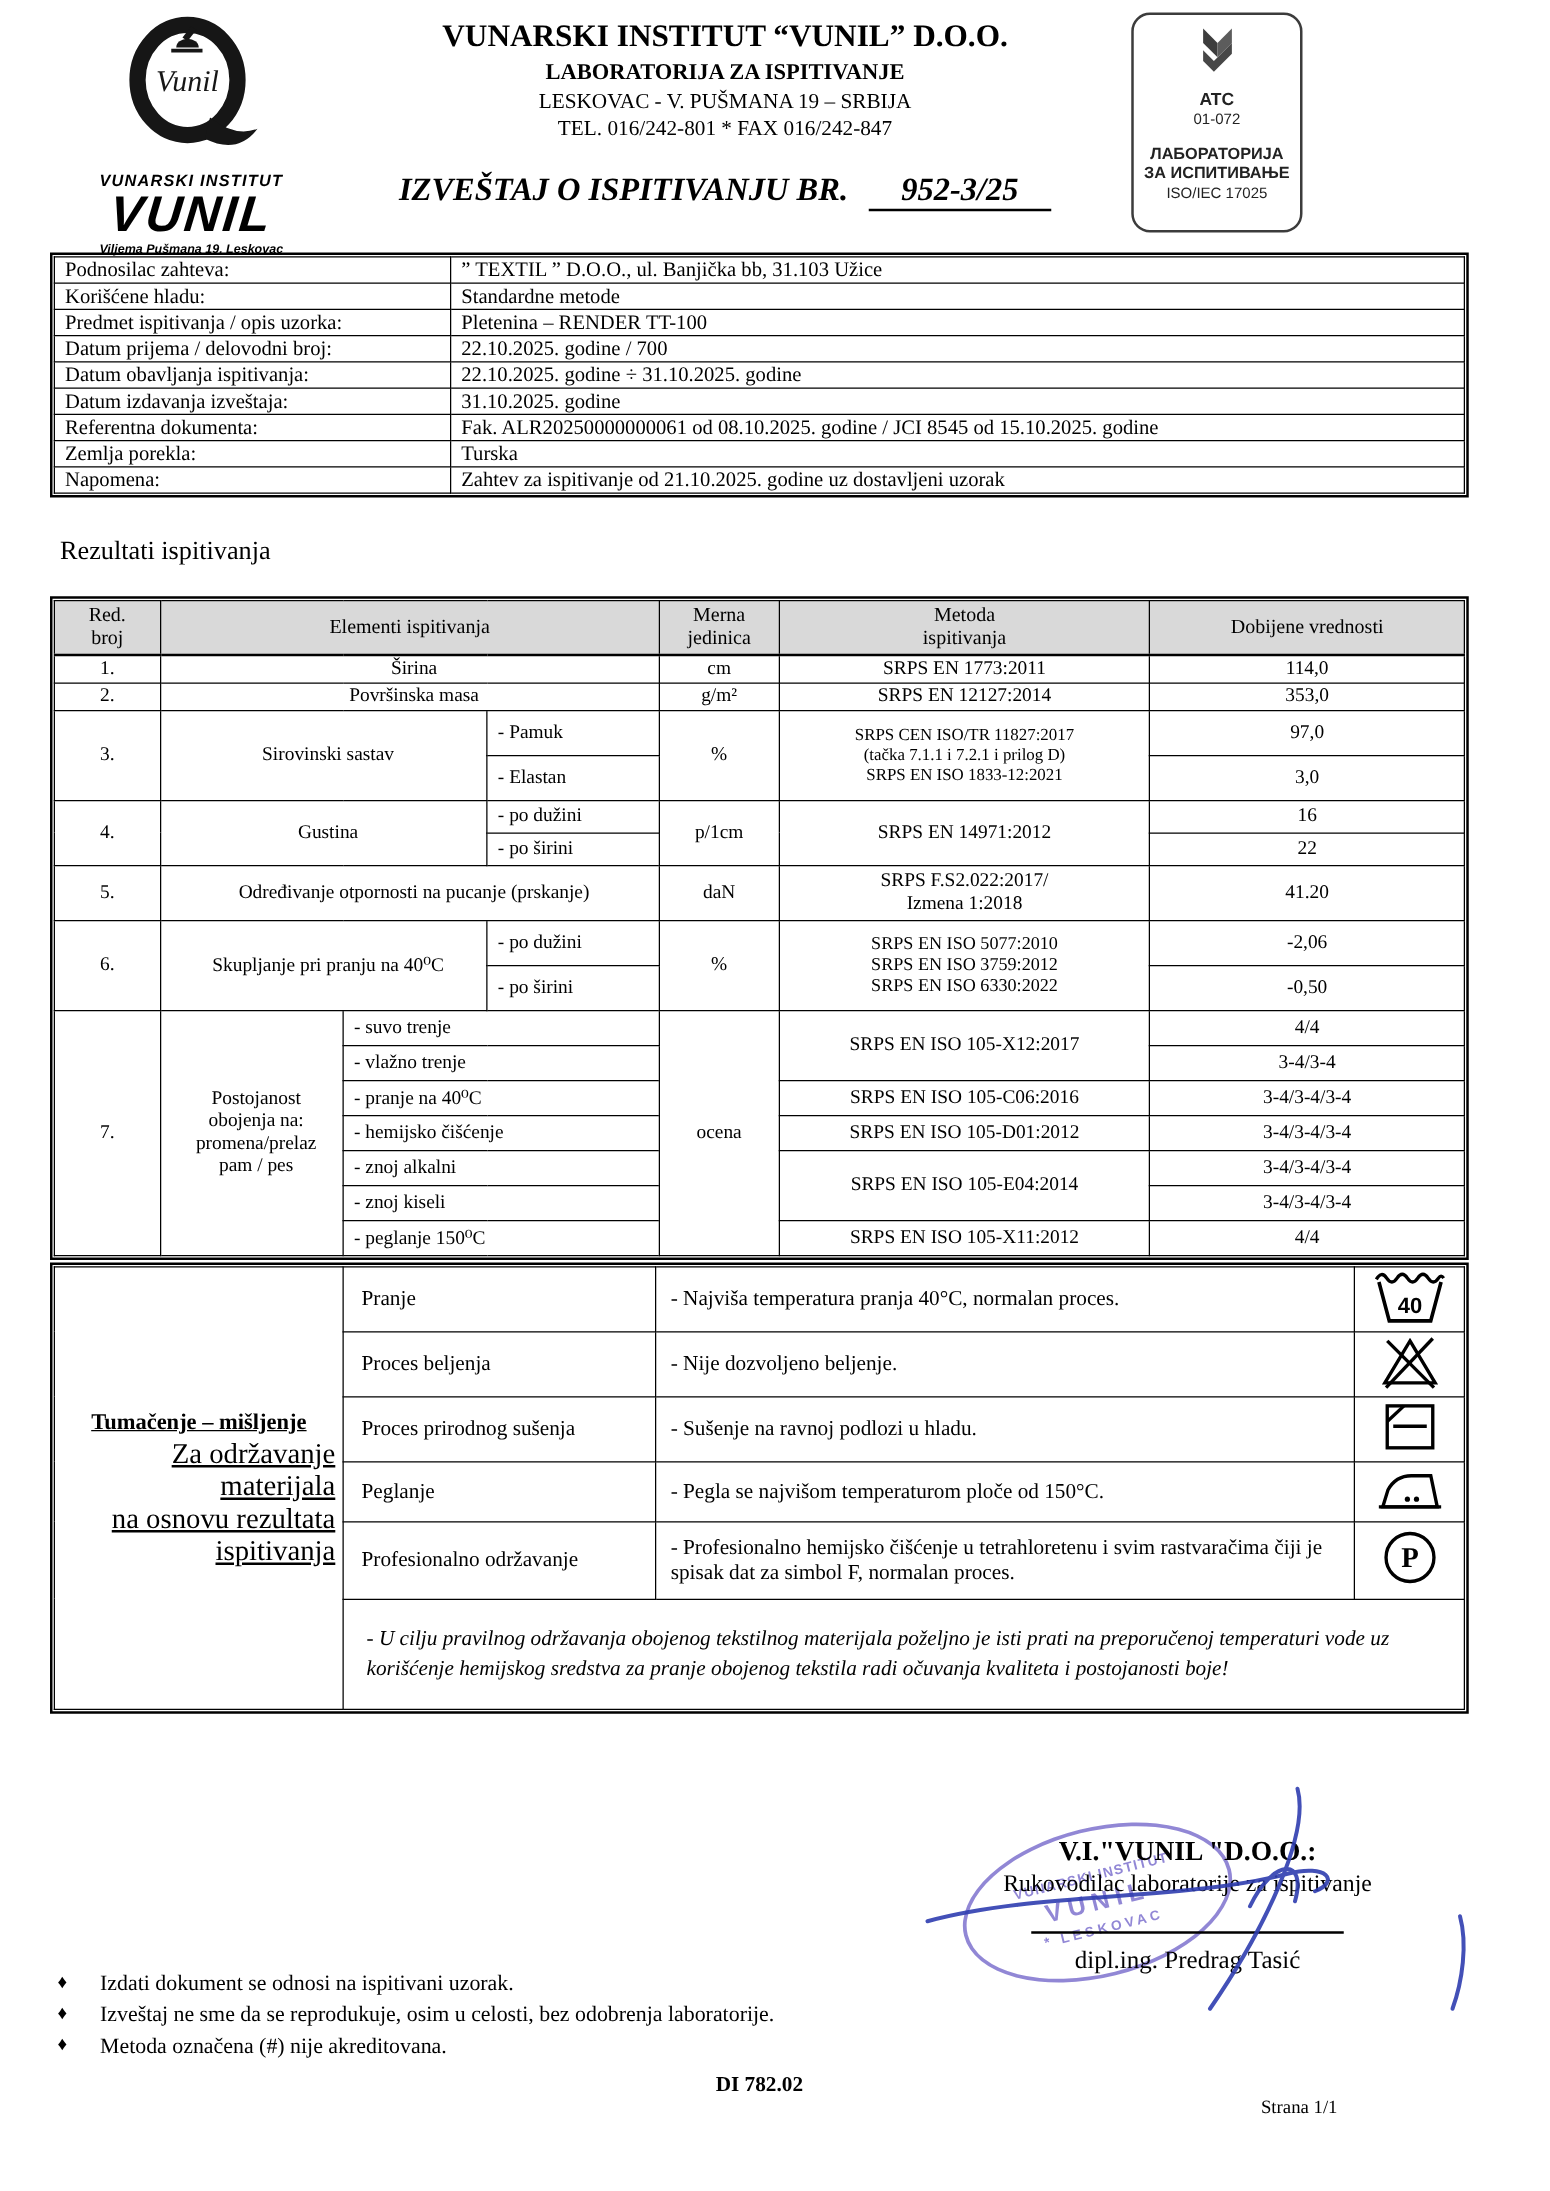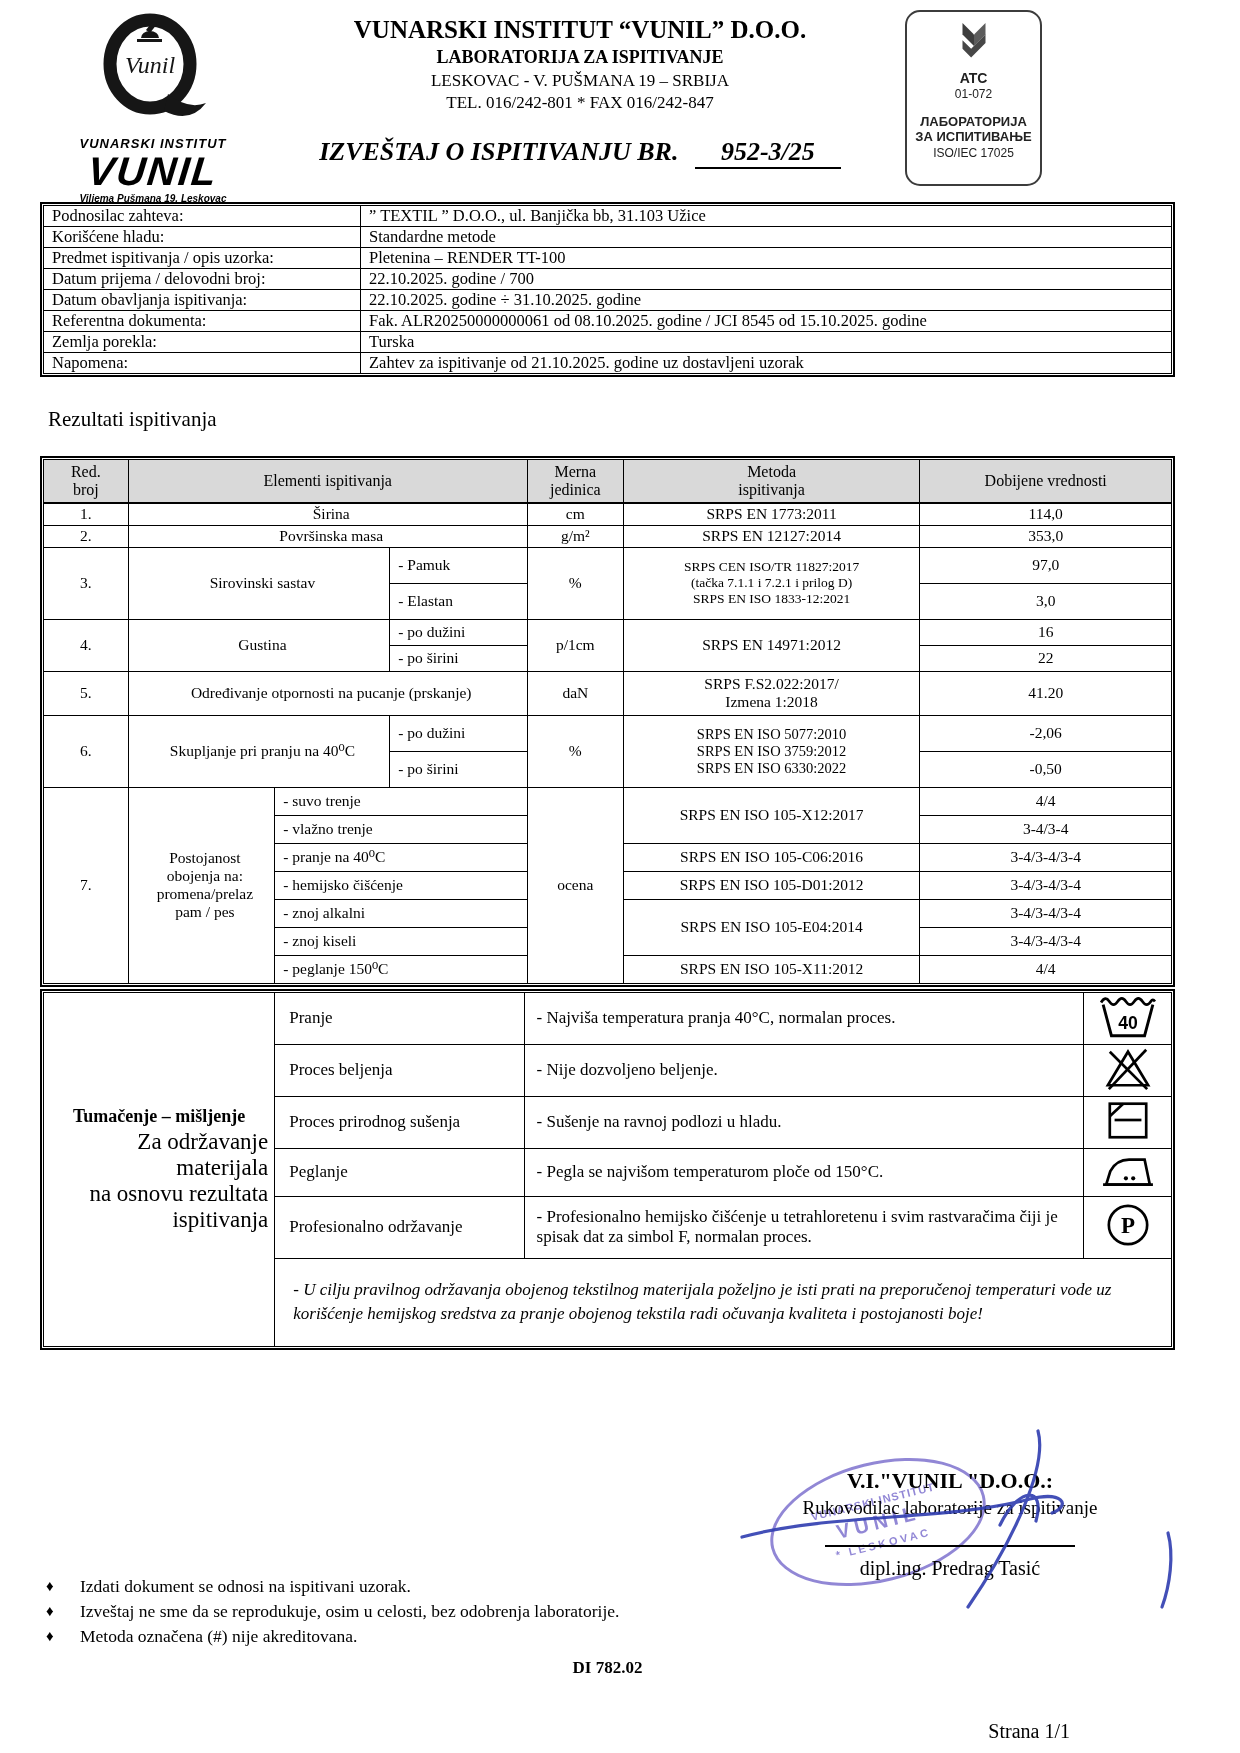--- a/index.html
+++ b/index.html
@@ -43,21 +43,21 @@
   .results td{font-size:15.5px;text-align:center;padding:1px 3px;}
   .results .rhead td{background:#d9d9d9;font-size:16px;border-bottom:2px solid #000;height:40px;}
   .el-left{text-align:right;padding-left:10px !important;}
   .subcell{text-align:left !important;padding-left:8px !important;}
   .m-small{font-size:13.5px !important;}
   .m-med{font-size:14.5px !important;}
 
   
   .care-wrap{margin-top:2px;}
   .care td{font-size:17px;padding:2px 6px;}
-  .care-left{text-align:center;vertical-align:middle;}
+  .care-left{text-align:center;vertical-align:middle;text-decoration:underline;}
   .care-title{font-weight:bold;font-size:18px;}
   .care-sub{font-size:23px;margin-top:2px;text-align:right;}
   .care-label{padding-left:14px !important;}
   .care-text{padding-left:12px !important;}
   .care-icon{text-align:center;padding:0 !important;}
   .care-note{font-style:italic;font-size:17px;padding:14px 18px !important;line-height:24px;}
 
   
   .sig-block{position:absolute;left:720px;top:1468px;width:460px;text-align:center;z-index:3;}
   .sig-company{font-size:22px;font-weight:bold;}
@@ -71,21 +71,21 @@
   .stamp-l1{font-size:11px;font-weight:bold;letter-spacing:1px;}
   .stamp-l2{font-size:20px;font-weight:bold;letter-spacing:5px;margin-top:4px;}
   .stamp-l3{font-size:11px;font-weight:bold;letter-spacing:3px;margin-top:4px;}
   .sig-svg{position:absolute;left:700px;top:1425px;z-index:4;pointer-events:none;}
 
   
   .footer{position:absolute;left:40px;top:1574px;width:1135px;}
   .bullet-row{display:flex;font-size:17.5px;line-height:25px;}
   .bullet{width:34px;padding-left:6px;font-size:15px;}
   .doc-code{text-align:center;font-weight:bold;font-size:17px;margin-top:9px;}
-  .page-no{position:absolute;right:170px;top:1720px;font-size:20px;}
+  .page-no{position:absolute;right:170px;top:1678px;font-size:15px;}
 
   .icon-svg *{vector-effect:non-scaling-stroke;}
 </style>
 </head>
 <body>
 
 <div class="page">
   <div class="content">
 
     <div class="header">
@@ -143,20 +143,24 @@
             <td class="ilabel">Predmet ispitivanja / opis uzorka:</td>
             <td>Pletenina – RENDER TT-100</td>
           </tr>
           <tr>
             <td class="ilabel">Datum prijema / delovodni broj:</td>
             <td>22.10.2025. godine    /    700</td>
           </tr>
           <tr>
             <td class="ilabel">Datum obavljanja ispitivanja:</td>
             <td>22.10.2025. godine ÷ 31.10.2025. godine</td>
+          </tr>
+          <tr>
+            <td class="ilabel">Datum izdavanja izveštaja:</td>
+            <td>31.10.2025. godine</td>
           </tr>
           <tr>
             <td class="ilabel">Referentna dokumenta:</td>
             <td>Fak. ALR20250000000061 od 08.10.2025. godine  /  JCI 8545 od 15.10.2025. godine</td>
           </tr>
           <tr>
             <td class="ilabel">Zemlja porekla:</td>
             <td>Turska</td>
           </tr>
           <tr>

